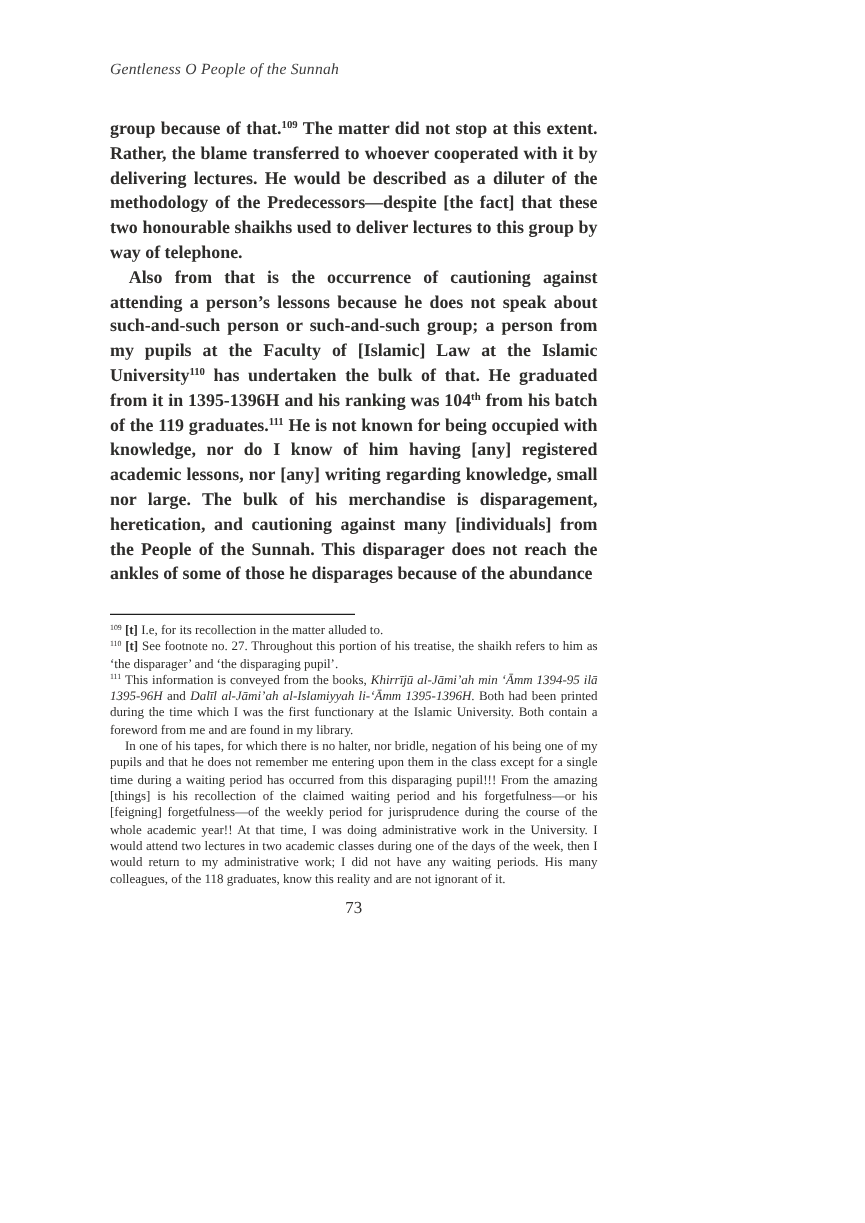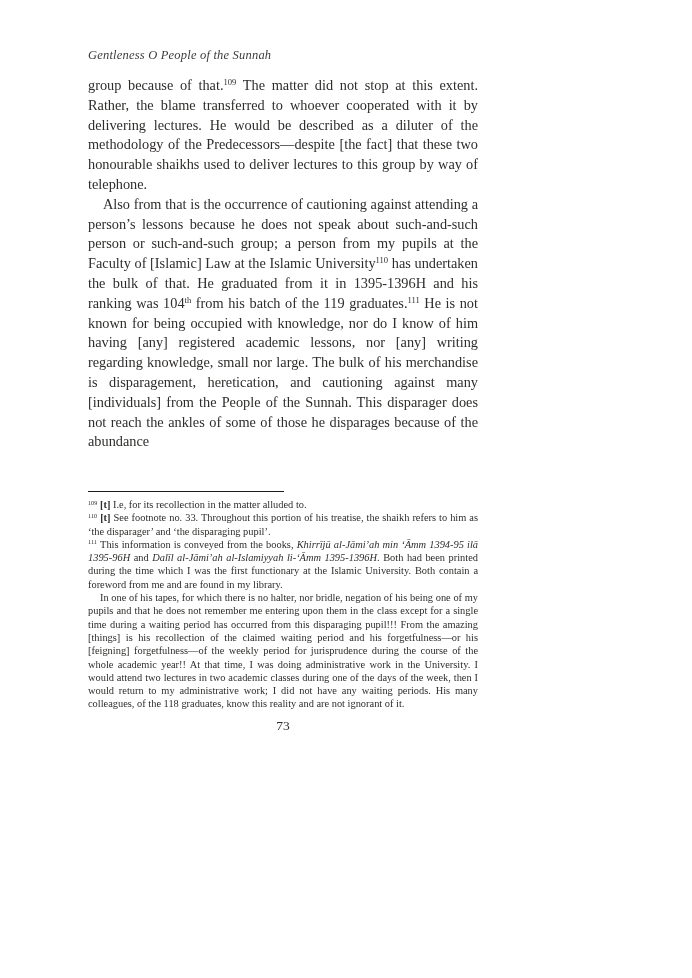--- a/index.html
+++ b/index.html
@@ -22,22 +22,23 @@
     top: 48px;
     width: 390px;
     font-style: italic;
     font-size: 12.5px;
     color: #3b3b3b;
     letter-spacing: 0.2px;
   }
   .body-text {
     position: absolute;
     left: 88px;
-    top: 76px;
+    top: 94px;
     width: 390px;
+    font-weight: bold;
   }
   .body-para {
     margin: 0;
     font-size: 14.3px;
     line-height: 19.8px;
     text-align: justify;
   }
   .body-para.indent { text-indent: 15px; }
   .footnote-rule {
     position: absolute;
@@ -87,19 +88,19 @@
 
   <div class="body-text">
       <p class="body-para"><span>group because of that.</span><sup>109</sup><span> The matter did not stop at this extent. Rather, the blame transferred to whoever cooperated with it by delivering lectures. He would be described as a diluter of the methodology of the Predecessors—despite [the fact] that these two honourable shaikhs used to deliver lectures to this group by way of telephone.</span></p>
       <p class="body-para indent"><span>Also from that is the occurrence of cautioning against attending a person’s lessons because he does not speak about such-and-such person or such-and-such group; a person from my pupils at the Faculty of [Islamic] Law at the Islamic University</span><sup>110</sup><span> has undertaken the bulk of that. He graduated from it in 1395-1396H and his ranking was 104</span><sup>th</sup><span> from his batch of the 119 graduates.</span><sup>111</sup><span> He is not known for being occupied with knowledge, nor do I know of him having [any] registered academic lessons, nor [any] writing regarding knowledge, small nor large. The bulk of his merchandise is disparagement, heretication, and cautioning against many [individuals] from the People of the Sunnah. This disparager does not reach the ankles of some of those he disparages because of the abundance</span></p>
     </div>
 
   <div class="footnote-rule"></div>
 
   <div class="footnotes">
       <p class="fn-para"><sup>109</sup>&nbsp;<span class="bd">[t]</span><span> I.e, for its recollection in the matter alluded to.</span></p>
-      <p class="fn-para"><sup>110</sup>&nbsp;<span class="bd">[t]</span><span> See footnote no. 33. Throughout this portion of his treatise, the shaikh refers to him as ‘the disparager’ and ‘the disparaging pupil’.</span></p>
+      <p class="fn-para"><sup>110</sup>&nbsp;<span class="bd">[t]</span><span> See footnote no. 27. Throughout this portion of his treatise, the shaikh refers to him as ‘the disparager’ and ‘the disparaging pupil’.</span></p>
       <p class="fn-para"><sup>111</sup>&nbsp;<span>This information is conveyed from the books, </span><span class="it">Khirrījū al-Jāmi’ah min ‘Āmm 1394-95 ilā 1395-96H</span><span> and </span><span class="it">Dalīl al-Jāmi’ah al-Islamiyyah li-‘Āmm 1395-1396H</span><span>. Both had been printed during the time which I was the first functionary at the Islamic University. Both contain a foreword from me and are found in my library.</span></p>
       <p class="fn-para indent"><span>In one of his tapes, for which there is no halter, nor bridle, negation of his being one of my pupils and that he does not remember me entering upon them in the class except for a single time during a waiting period has occurred from this disparaging pupil!!! From the amazing [things] is his recollection of the claimed waiting period and his forgetfulness—or his [feigning] forgetfulness—of the weekly period for jurisprudence during the course of the whole academic year!! At that time, I was doing administrative work in the University. I would attend two lectures in two academic classes during one of the days of the week, then I would return to my administrative work; I did not have any waiting periods. His many colleagues, of the 118 graduates, know this reality and are not ignorant of it.</span></p>
     </div>
 
   <div class="page-number">73</div>
 </div>
 
 </body></html>

